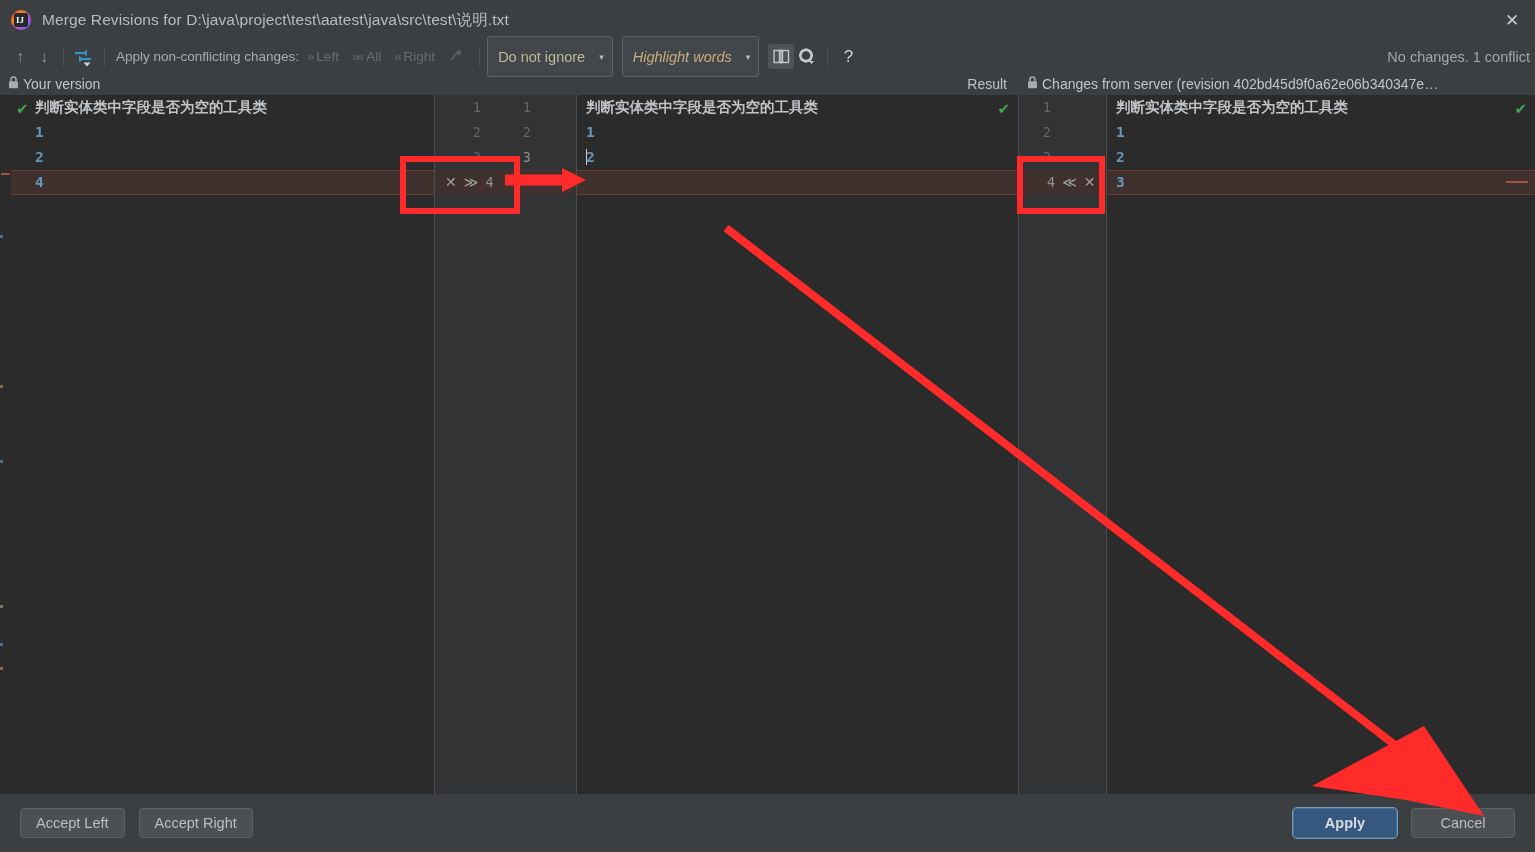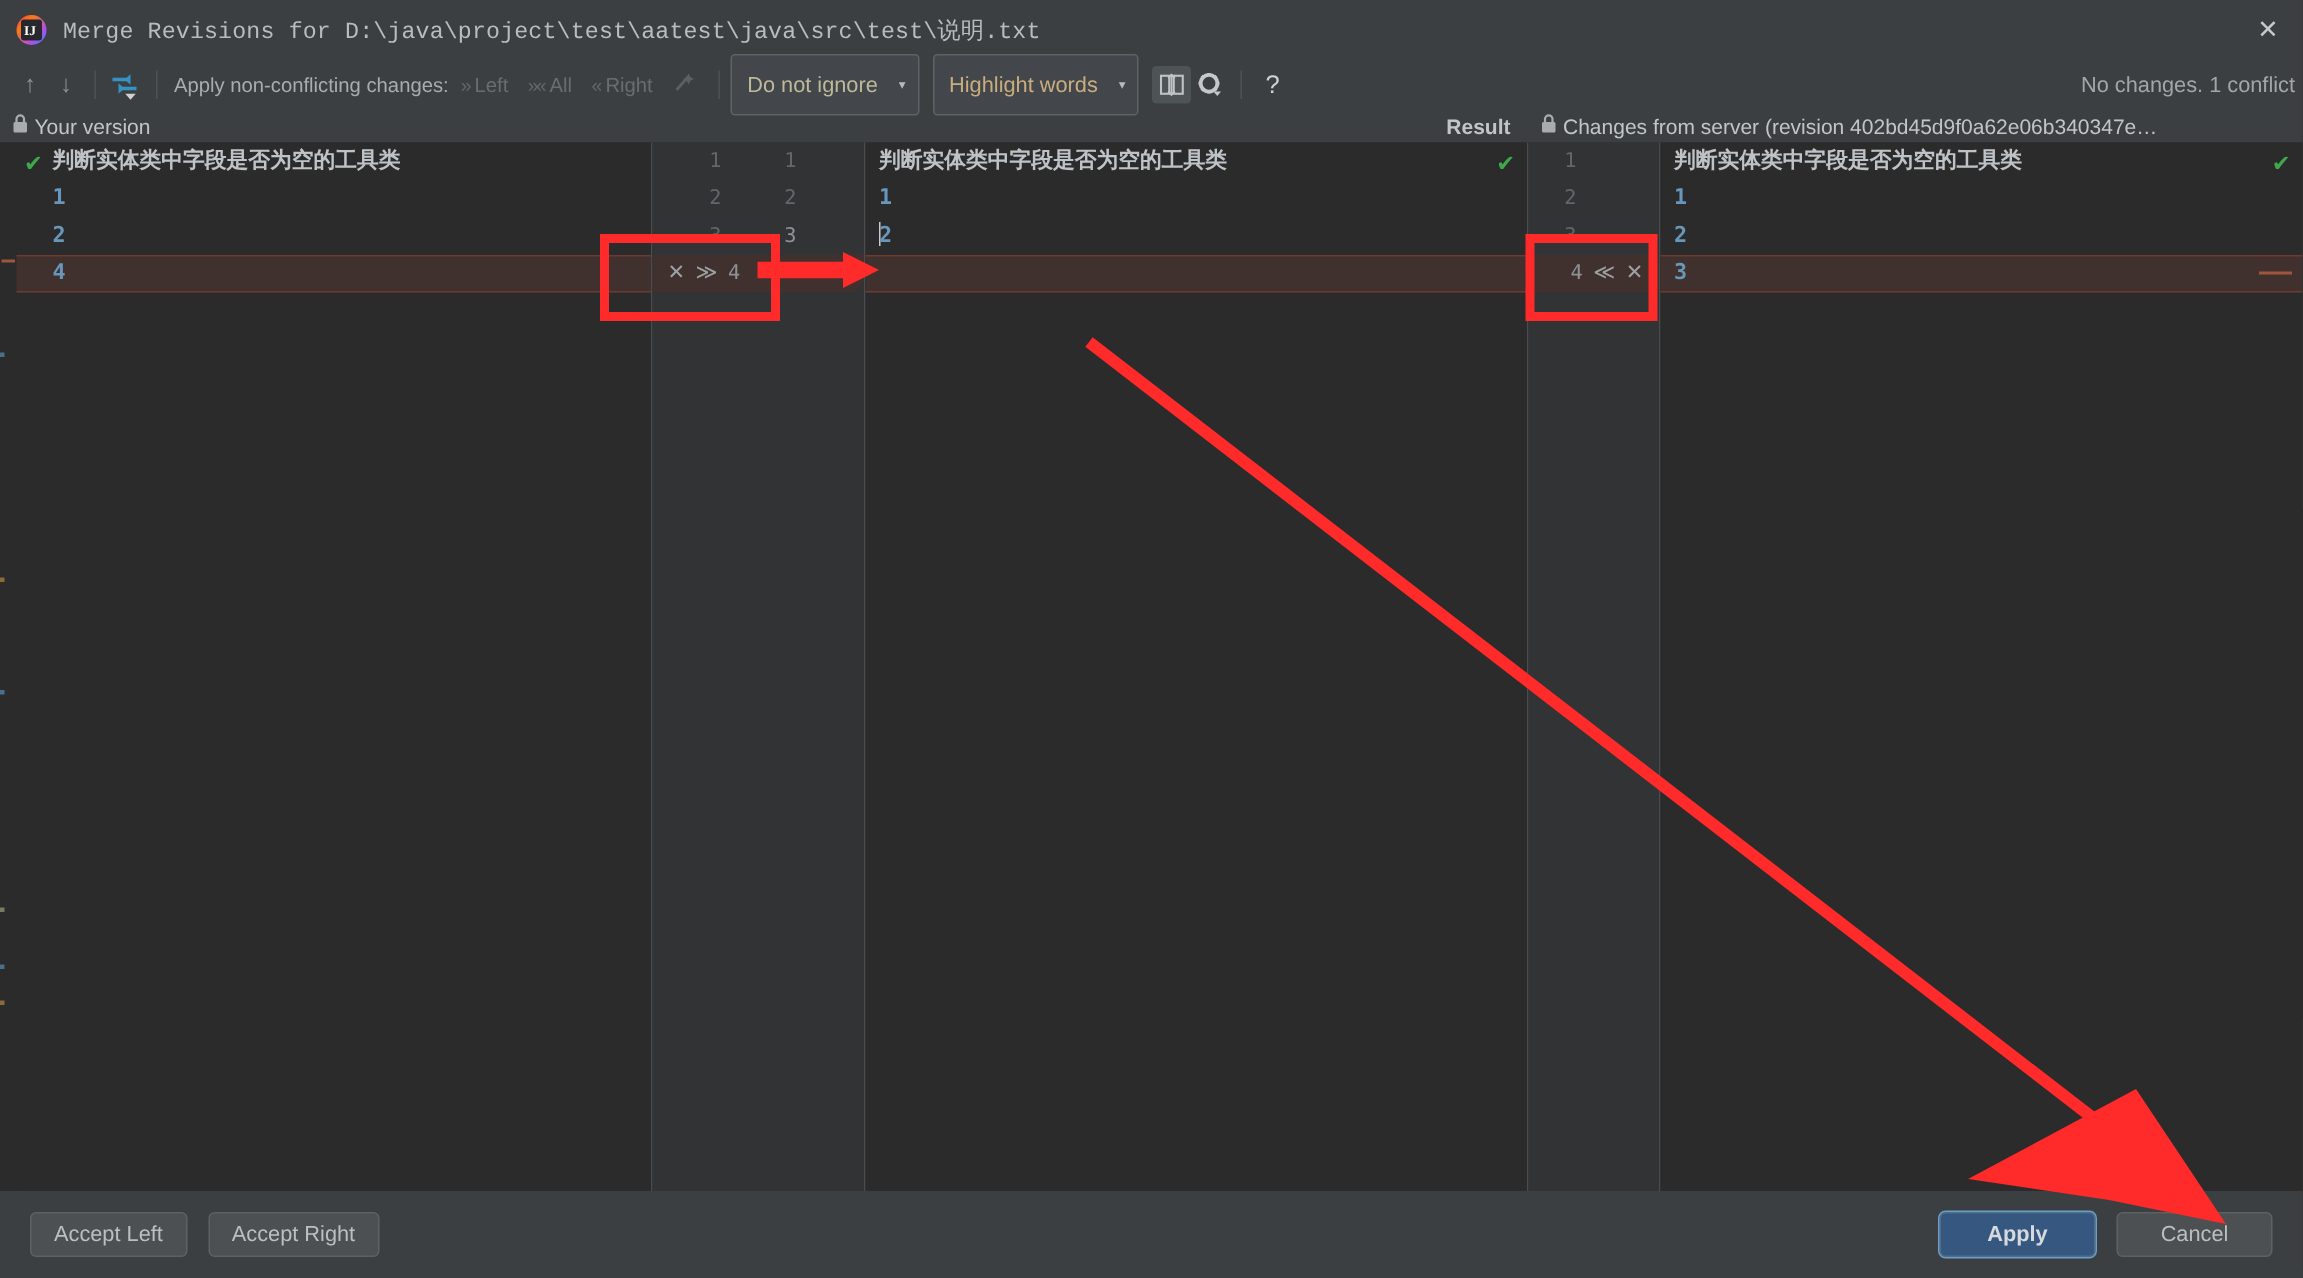--- a/index.html
+++ b/index.html
@@ -30,21 +30,21 @@
     position: relative; flex: 0 0 20px;
   }
   .app-icon::after {
     content: ""; position: absolute; left: 3px; top: 3px;
     width: 14px; height: 14px; background: #27282c; border-radius: 2px;
   }
   .app-icon .ij { position: absolute; left: 5px; top: 4px; font-size: 9px;
     color: #fff; font-weight: bold; line-height: 13px; z-index: 2;
     font-family: "Liberation Serif", serif; }
   .title-text {
-    font-size: 15.5px; color: #b9bcbf; letter-spacing: .1px; font-family: Liberation Mono, monospace;
+    font-size: 15.5px; color: #b9bcbf; letter-spacing: .1px;
   }
   .win-close {
     position: absolute; right: 0; top: 0; width: 46px; height: 40px;
     display: flex; align-items: center; justify-content: center;
     color: #c6c9cc; font-size: 17px; cursor: default;
   }
 
   
   .toolbar {
     height: 33px; flex: 0 0 33px;
@@ -72,21 +72,21 @@
   }
   .chev { font-size: 13px; color: #60686d; letter-spacing: -2px; }
   .magic { color: #5c6063; font-size: 14px; margin-right: 6px; }
   .combo {
     height: 41px; border: 1px solid #5e6264; border-radius: 3px;
     background: #43464a; display: flex; align-items: center;
     padding: 0 8px 0 10px; gap: 14px; margin-right: 9px;
     color: #bdb99a; font-size: 14.5px; white-space: nowrap;
   }
   .combo .caret { font-size: 9px; color: #b7bbbe; }
-  .combo.secondary { color: #c8ae7e; }
+  .combo.secondary { color: #c8ae7e; font-style: italic; }
   .icon-btn {
     width: 26px; height: 25px; display: flex; align-items: center;
     justify-content: center; color: #c0c3c6; font-size: 14px;
     border-radius: 3px;
   }
   .icon-btn.active { background: #4e5356; }
   .status-right {
     position: absolute; right: 5px; top: 0; height: 33px;
     display: flex; align-items: center;
     font-size: 14.5px; color: #a3a6a9; white-space: nowrap;
@@ -94,21 +94,21 @@
 
   
   .pane-headers {
     height: 22px; flex: 0 0 22px;
     display: flex; background: #3c3f41;
     font-size: 14px; color: #c2c5c8;
   }
   .ph { display: flex; align-items: center; overflow: hidden; white-space: nowrap; }
   .ph .lock { font-size: 12px; margin-right: 4px; color: #9fa2a5; }
   .ph-left   { width: 434px; padding-left: 8px; }
-  .ph-center { width: 583px; justify-content: flex-end; padding-right: 10px; font-weight: bold; }
+  .ph-center { width: 583px; justify-content: flex-end; padding-right: 10px; }
   .ph-right  { flex: 1; padding-left: 10px; }
 
   
   .editors {
     flex: 1 1 auto; display: flex;
     background: #2b2b2b; position: relative;
     min-height: 0;
   }
   .markbar {
     width: 11px; background: #2b2b2b; position: relative; flex: 0 0 11px;

